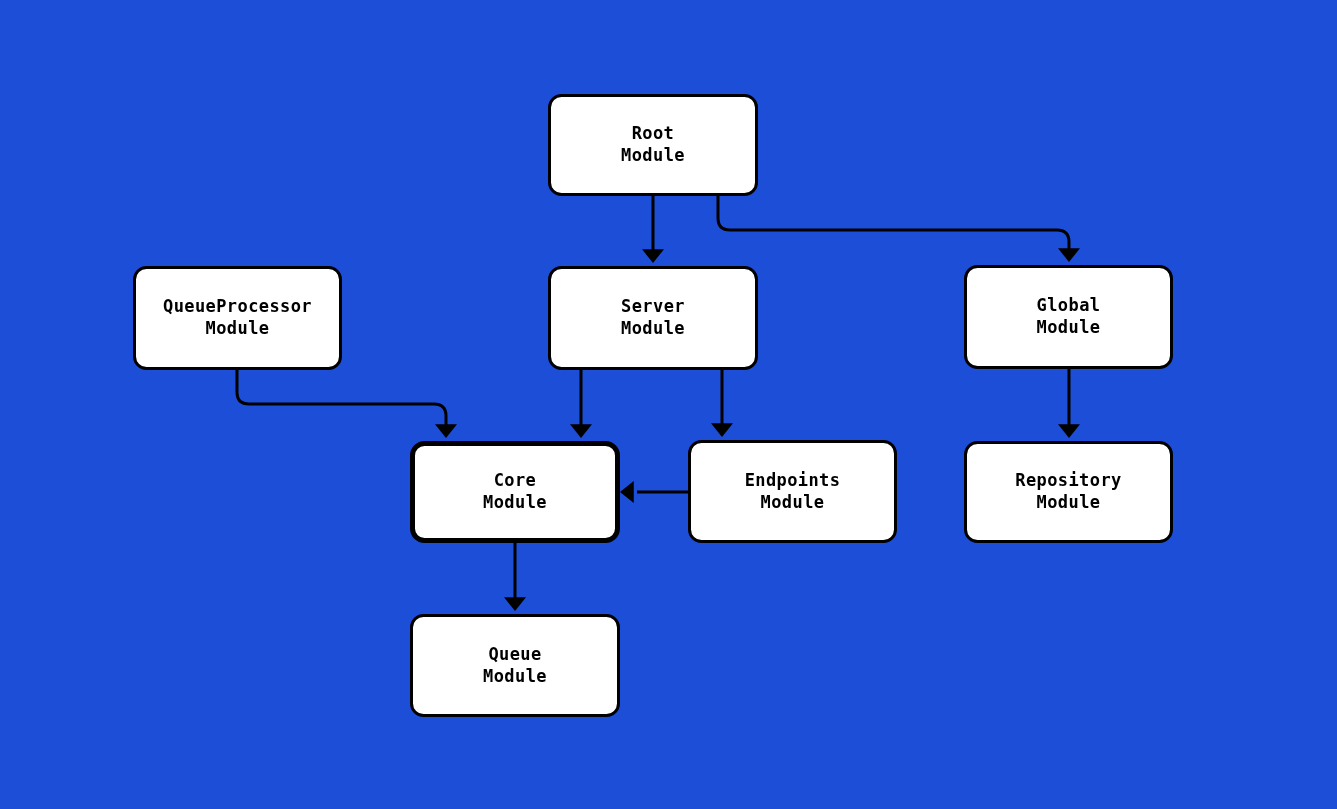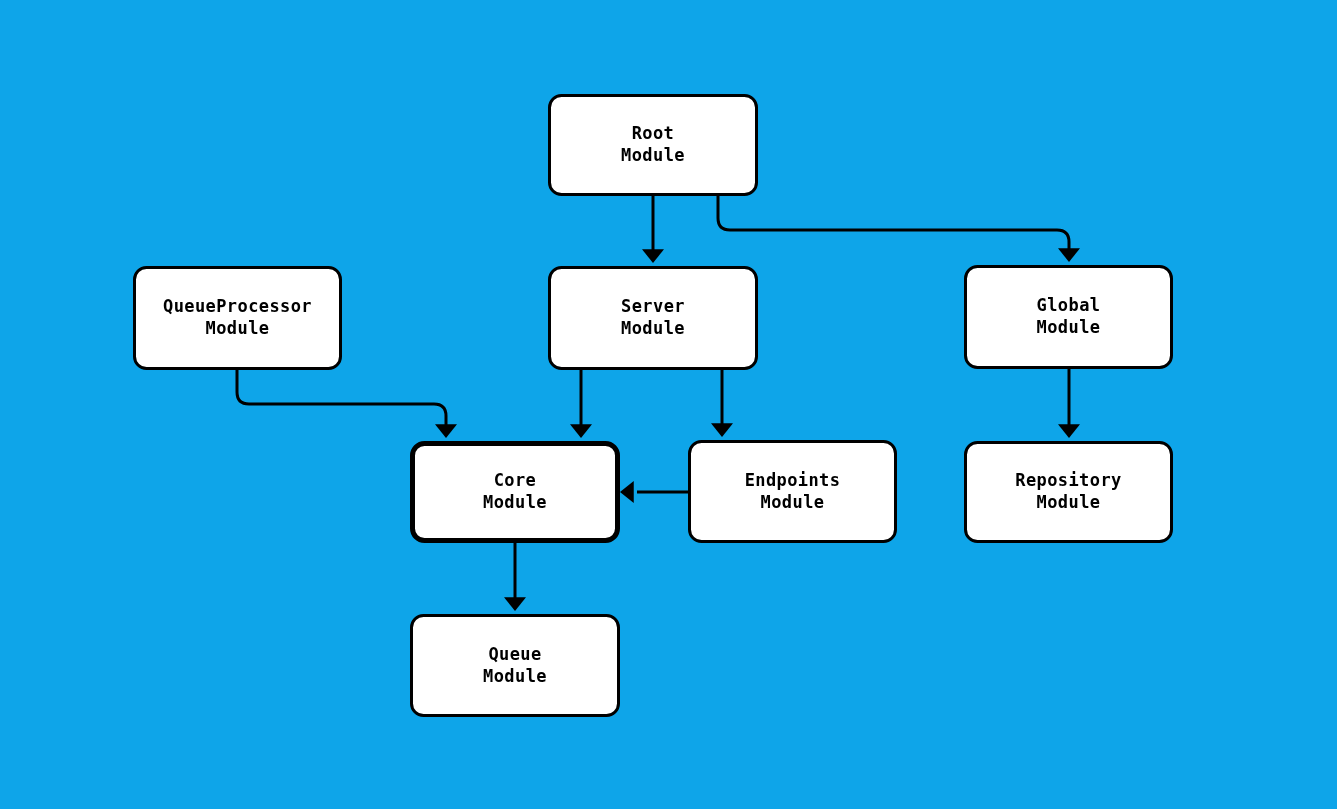--- a/index.html
+++ b/index.html
@@ -11,21 +11,21 @@
   body {
     width: 1337px;
     height: 809px;
     font-family: "DejaVu Sans Mono", "Liberation Mono", monospace;
     overflow: hidden;
   }
   #diagram-root {
     position: relative;
     width: 1337px;
     height: 809px;
-    background: #0ea5e9;
+    background: #1d4ed8;
   }
   svg.diagram-canvas {
     display: block;
     width: 1337px;
     height: 809px;
   }
   .node-box {
     fill: #ffffff;
     stroke: #000000;
   }

